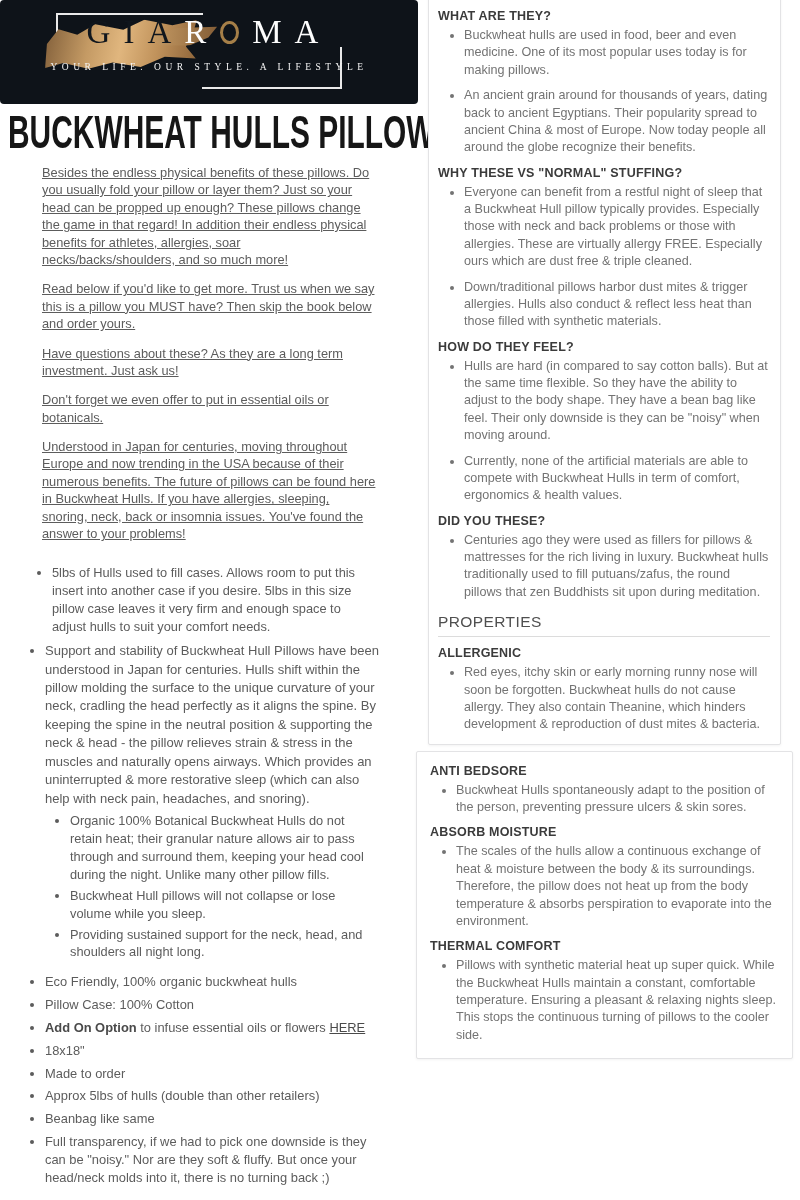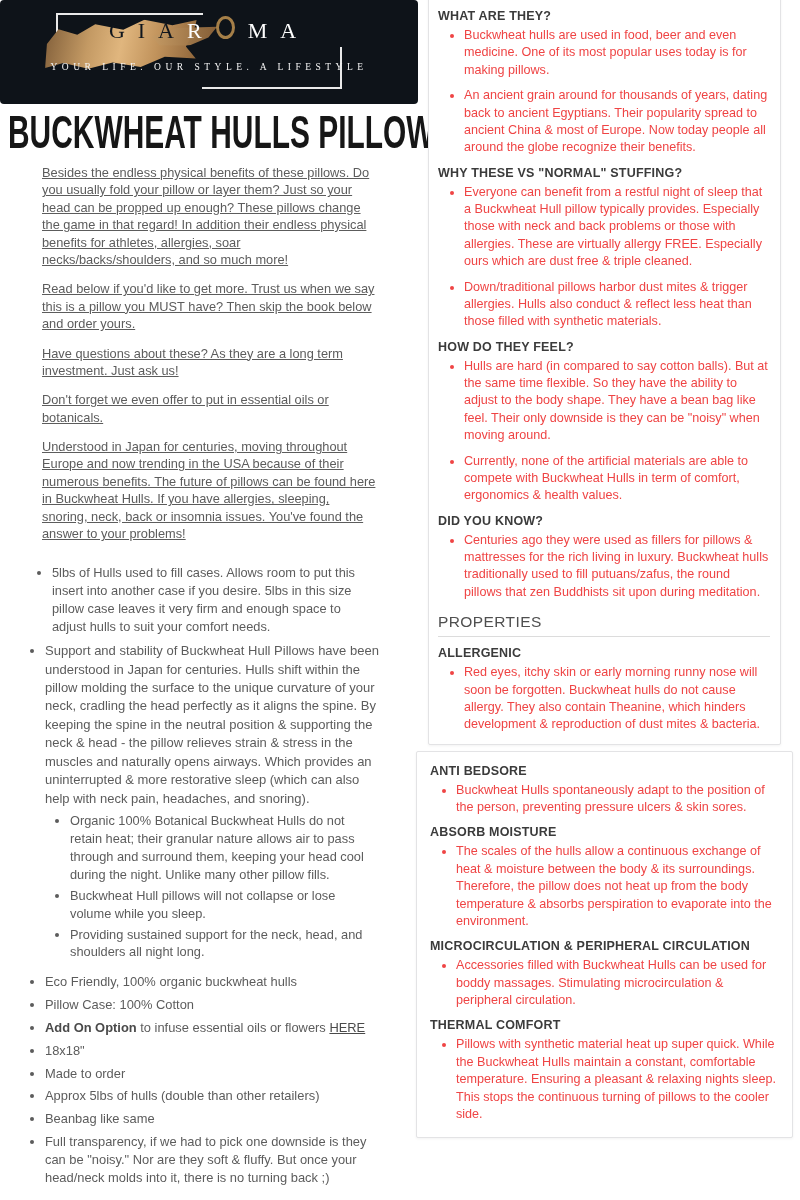--- a/index.html
+++ b/index.html
@@ -33,21 +33,21 @@
     clip-path:polygon(2% 40%,10% 12%,22% 25%,34% 6%,52% 20%,66% 2%,84% 16%,100% 8%,97% 35%,92% 60%,98% 85%,78% 78%,62% 96%,44% 84%,28% 94%,12% 80%,0% 88%);
   }
   .brush-tail {
     position:absolute; left:152px; top:27px; width:66px; height:19px;
     transform:rotate(-7deg); opacity:.95;
     background:linear-gradient(100deg,#c59b65,#8a6137);
     clip-path:polygon(0 30%,40% 0,100% 20%,85% 70%,55% 100%,10% 80%);
   }
   .wordmark {
     position:absolute; left:0; right:0; top:16px; text-align:center;
-    font-family:"Liberation Serif", serif; font-size:22px; line-height:1;
+    font-family:"Liberation Serif", serif; font-size:33px; line-height:1;
     letter-spacing:13px; color:#fdfdfd; white-space:nowrap;
   }
   .wordmark .gia { color:#10161d; }
   .o-ring {
     display:inline-block; width:19px; height:23px; margin:0 13px 0 1px;
     border:3px solid #a57f48; border-radius:50%; vertical-align:-1px;
   }
   .tagline {
     position:absolute; left:0; right:0; top:62px; text-align:center;
     font-family:"Liberation Serif", serif; font-size:9.5px;
@@ -100,21 +100,21 @@
   .card-1 { width:353px; padding:16px 10px 10px 9px; }
   .card-2 { width:377px; margin:6px 0 0 -12px; padding:12px 12px 14px 13px; }
 
   .rc-h {
     margin:9px 0 4px; font-size:12.5px; font-weight:700;
     color:#3b3b3b; letter-spacing:.2px;
   }
   .rc-section:first-child .rc-h { margin-top:0; }
   .rc-ul { margin:0; padding:0 0 0 26px; }
   .rc-ul li {
-    font-size:12.6px; line-height:1.38; color:#ef4444;
+    font-size:12.6px; line-height:1.38; color:#737373;
   }
   .rc-ul li:not(:last-child) { margin-bottom:8px; }
 
   .properties-h {
     margin:12px 0 5px; font-size:15.5px; font-weight:400;
     color:#4f4f4f; letter-spacing:.4px;
   }
   .properties-hr { border:none; border-top:1px solid #dcdcdc; margin:0 0 8px; }
 </style>
 </head>
@@ -190,21 +190,21 @@
 
     <section class="rc-section">
       <h3 class="rc-h">HOW DO THEY FEEL?</h3>
       <ul class="rc-ul">
         <li>Hulls are hard (in compared to say cotton balls).  But at the same time flexible.  So they have the ability to adjust to the body shape. They have a bean bag like feel.  Their only downside is they can be "noisy" when moving around.</li>
         <li>Currently, none of the artificial materials are able to compete with Buckwheat Hulls in term of comfort, ergonomics &amp; health values.</li>
       </ul>
     </section>
 
     <section class="rc-section">
-      <h3 class="rc-h">DID YOU KNOW?</h3>
+      <h3 class="rc-h">DID YOU THESE?</h3>
       <ul class="rc-ul">
         <li>Centuries ago they were used as fillers for pillows &amp; mattresses for the rich living in luxury. Buckwheat hulls traditionally used to fill putuans/zafus, the round pillows that zen Buddhists sit upon during meditation.</li>
       </ul>
     </section>
 
     <h2 class="properties-h">PROPERTIES</h2>
     <hr class="properties-hr">
 
     <section class="rc-section">
       <h3 class="rc-h">ALLERGENIC</h3>
@@ -225,26 +225,20 @@
     </section>
 
     <section class="rc-section">
       <h3 class="rc-h">ABSORB MOISTURE</h3>
       <ul class="rc-ul">
         <li>The scales of the hulls allow a continuous exchange of heat &amp; moisture between the body &amp; its surroundings. Therefore, the pillow does not heat up from the body temperature &amp; absorbs perspiration to evaporate into the environment.</li>
       </ul>
     </section>
 
 
-    <section class="rc-section">
-      <h3 class="rc-h">MICROCIRCULATION &amp; PERIPHERAL CIRCULATION</h3>
-      <ul class="rc-ul">
-        <li>Accessories filled with Buckwheat Hulls can be used for boddy massages.  Stimulating microcirculation &amp; peripheral circulation.</li>
-      </ul>
-    </section>
 
     <section class="rc-section">
       <h3 class="rc-h">THERMAL COMFORT</h3>
       <ul class="rc-ul">
         <li>Pillows with synthetic material heat up super quick. While the Buckwheat Hulls maintain a constant, comfortable temperature.  Ensuring a pleasant &amp; relaxing nights sleep. This stops the continuous turning of pillows to the cooler side.</li>
       </ul>
     </section>
 
   </div>
 

